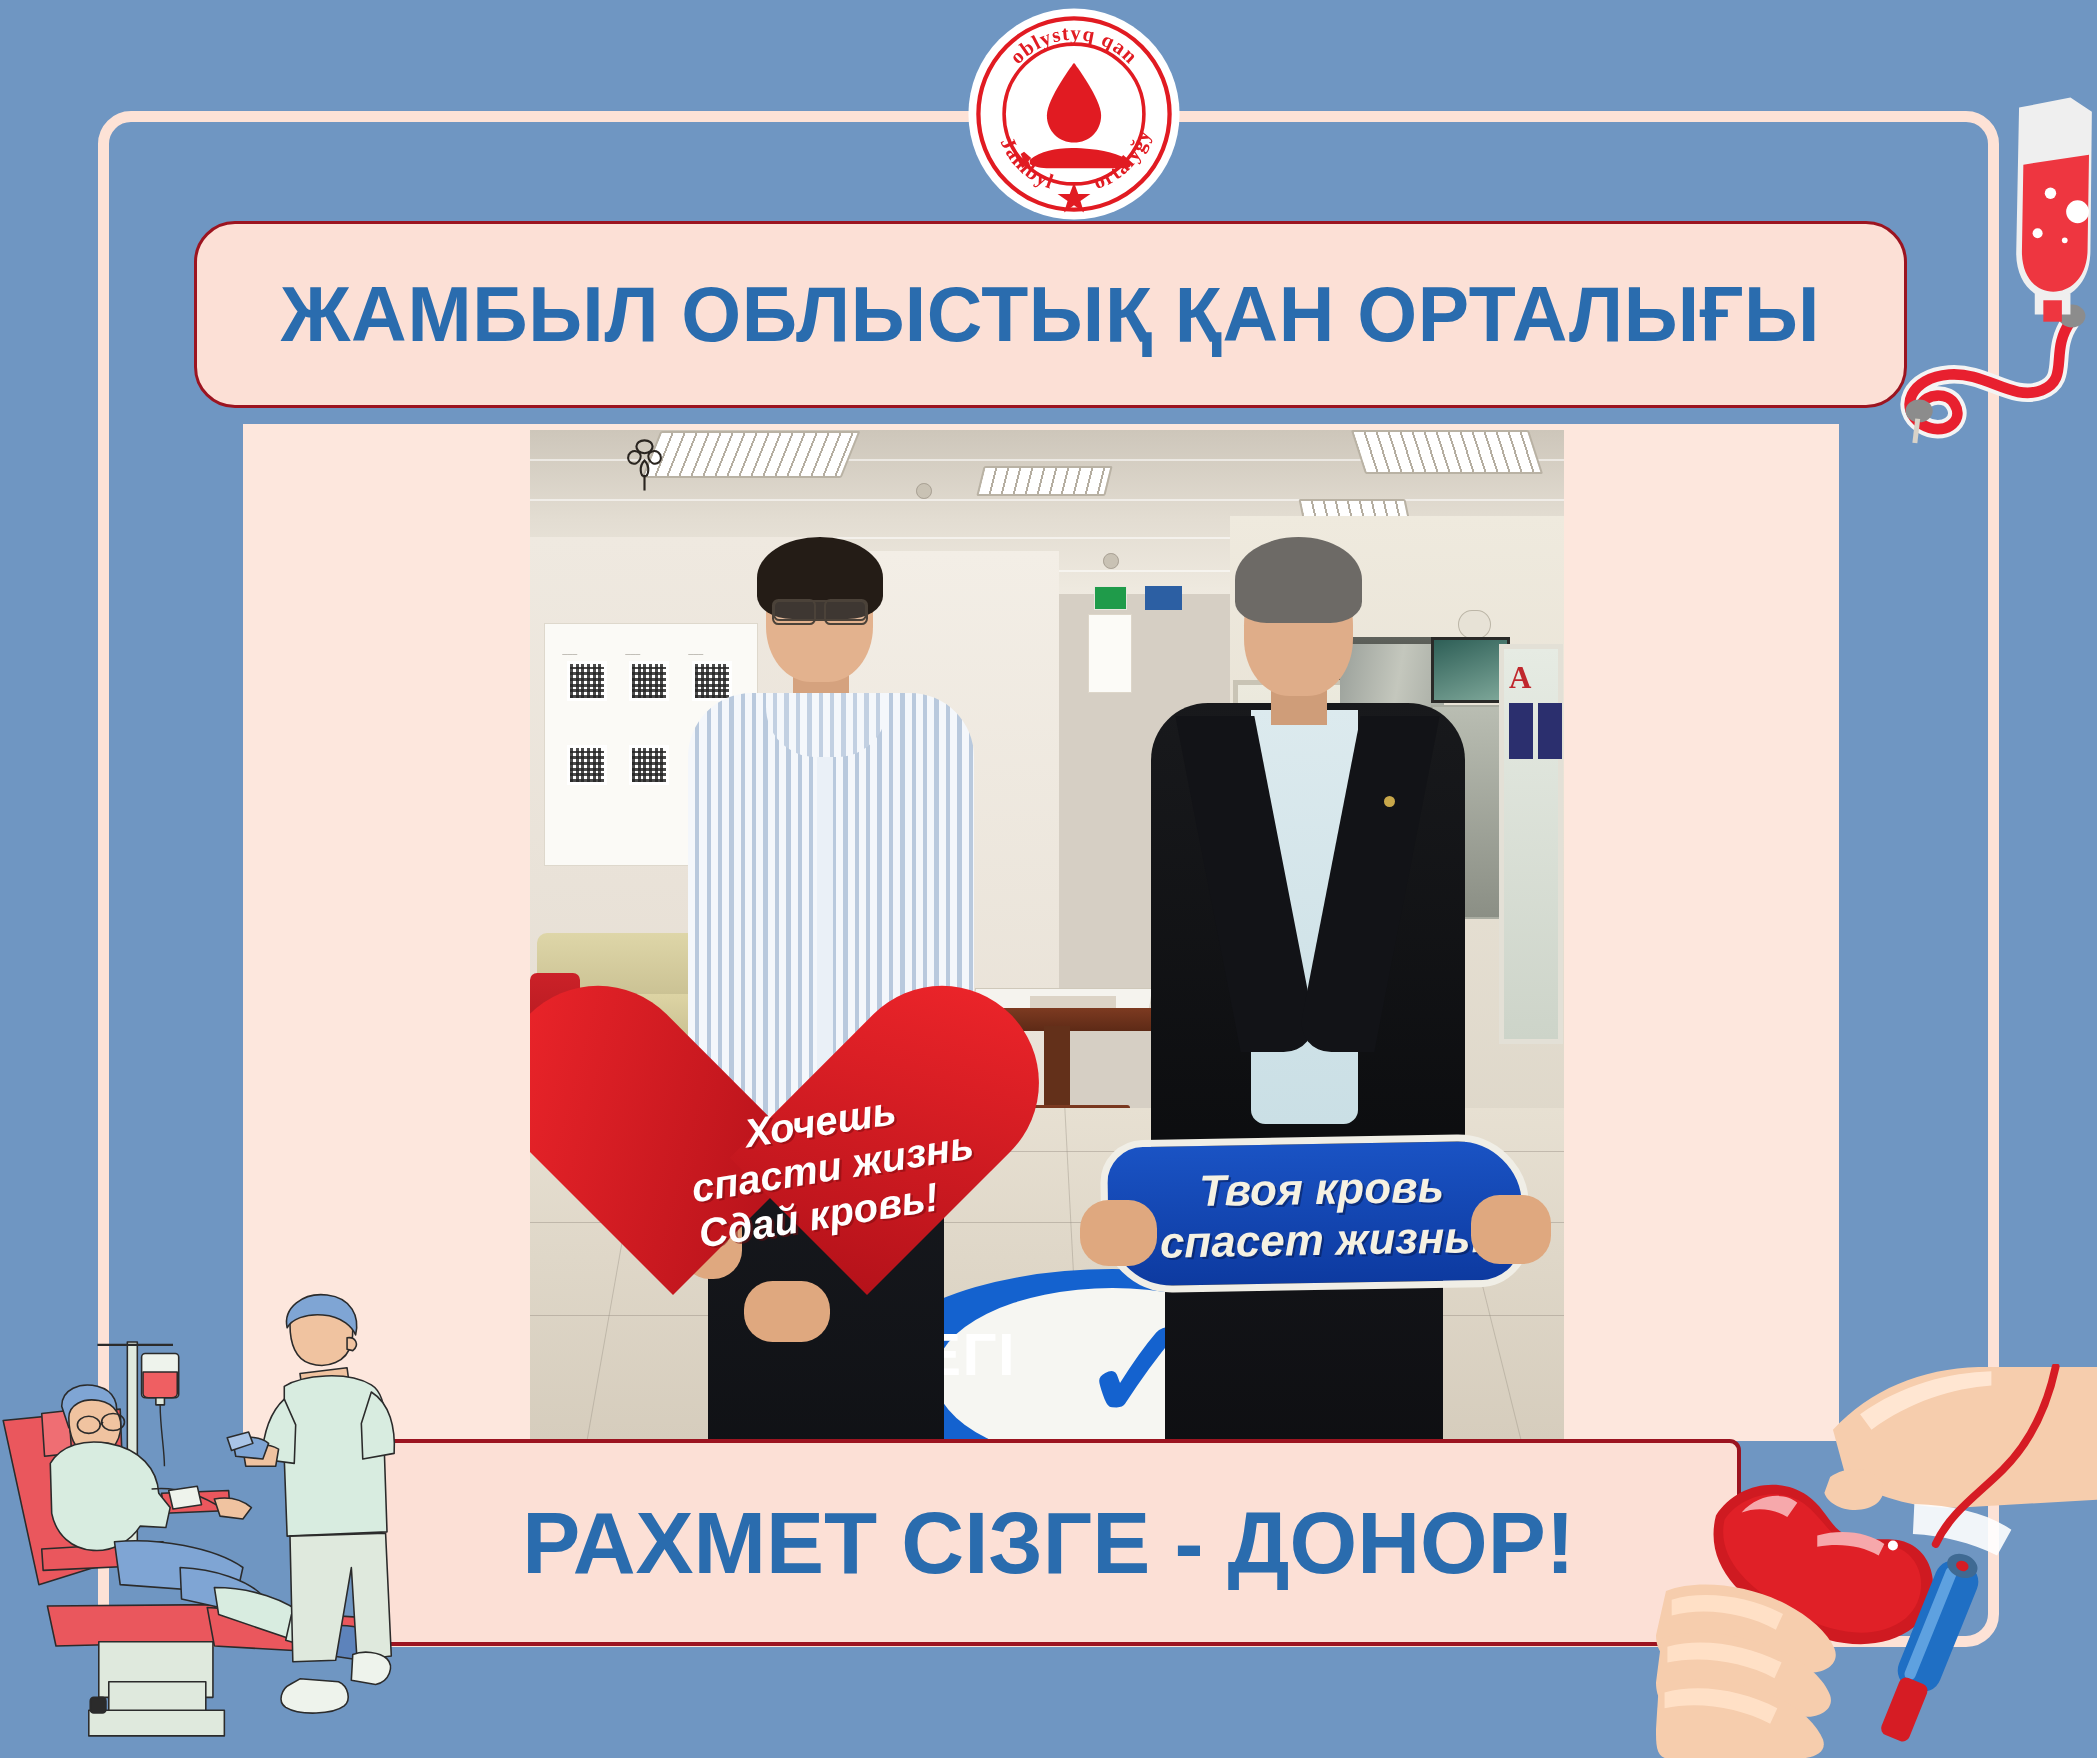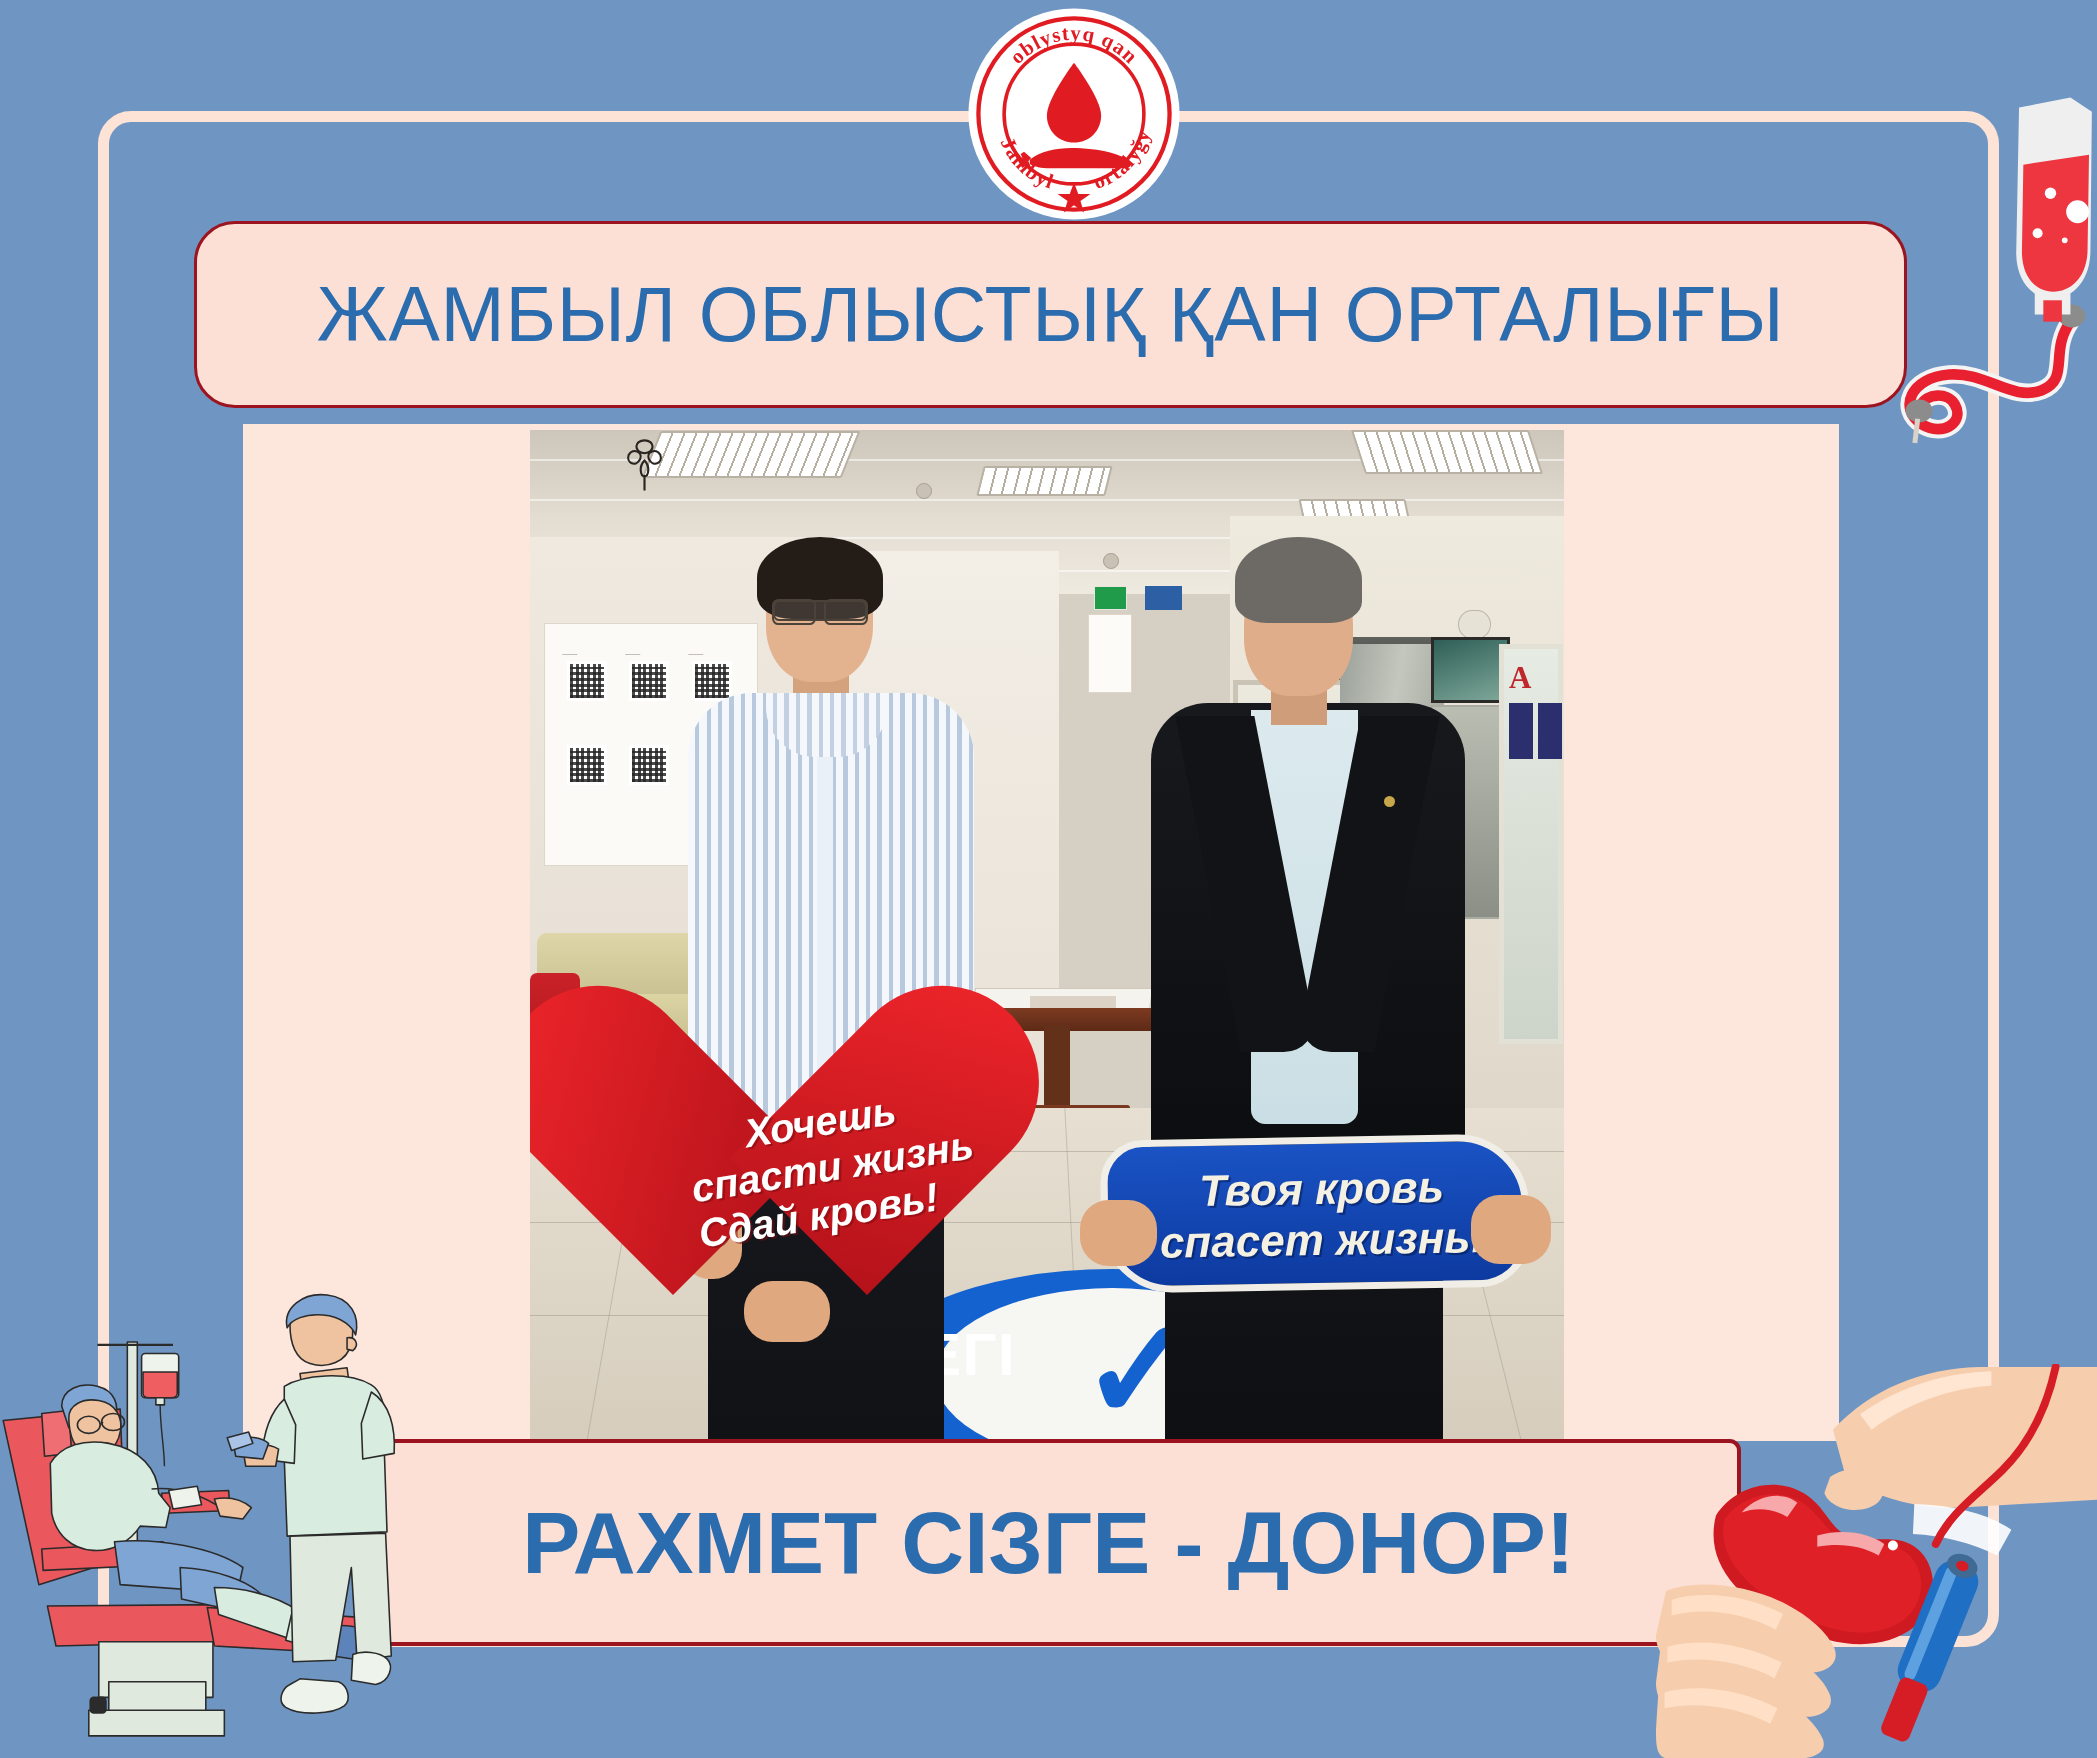--- a/index.html
+++ b/index.html
@@ -16,21 +16,21 @@
     border:11.4px solid #fde2d6; border-radius:33px; pointer-events:none;
   }
 
   
   .title-box{
     position:absolute; left:194px; top:221px; width:1713px; height:187px;
     background:#fce0d6; border:3.6px solid #9c1420; border-radius:41px;
     display:flex; align-items:center; justify-content:center; z-index:6;
   }
   .title-text{
-    color:#2a6cae; font-weight:normal; font-size:77px; letter-spacing:0.7px;
+    color:#2a6cae; font-weight:bold; font-size:77px; letter-spacing:0.7px;
     white-space:nowrap;
   }
 
   
   .photo-panel{
     position:absolute; left:243px; top:424px; width:1596px; height:1017px;
     background:#fde7dd; z-index:3;
   }
 
   

